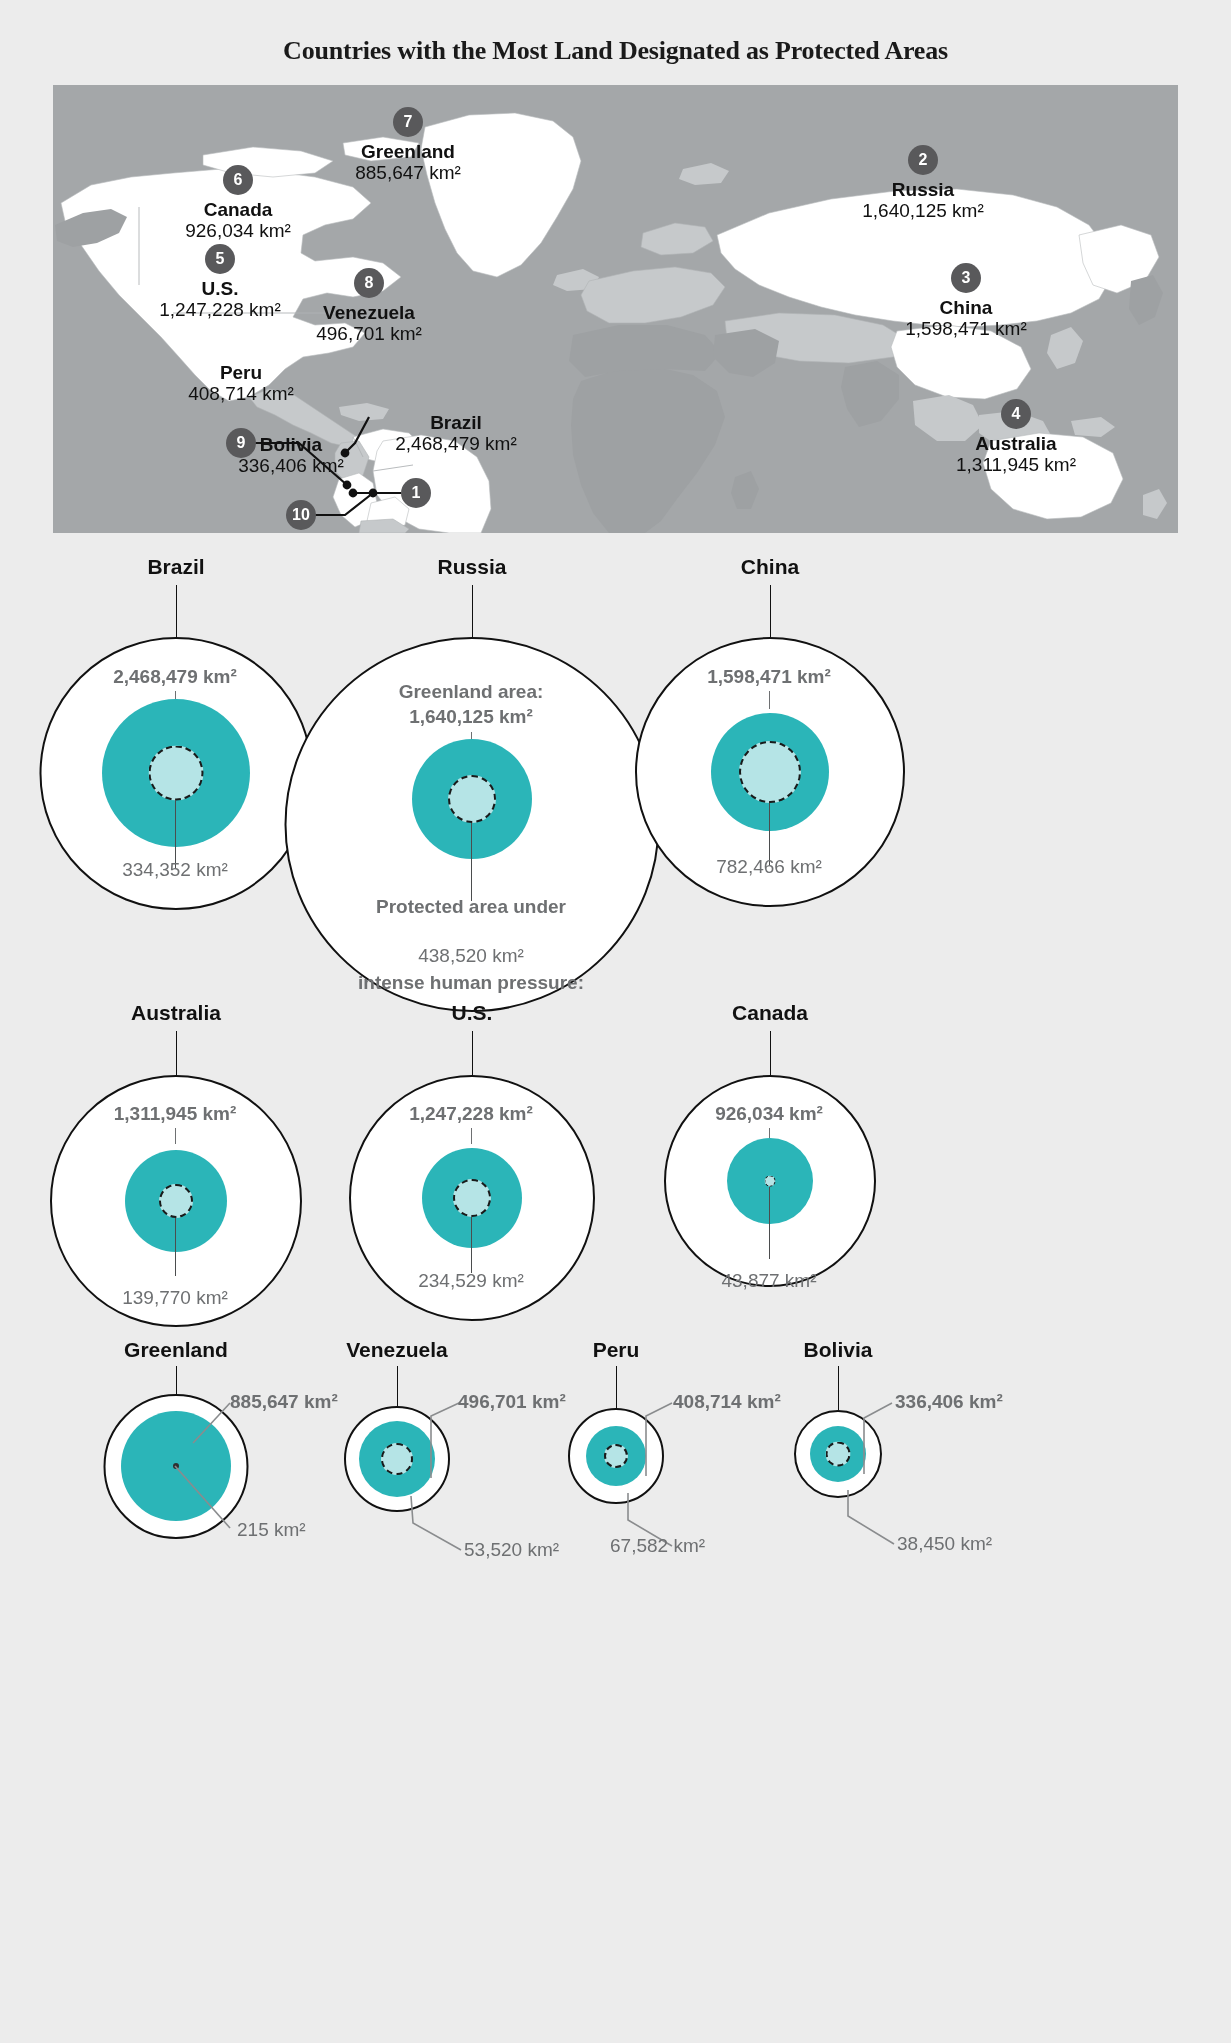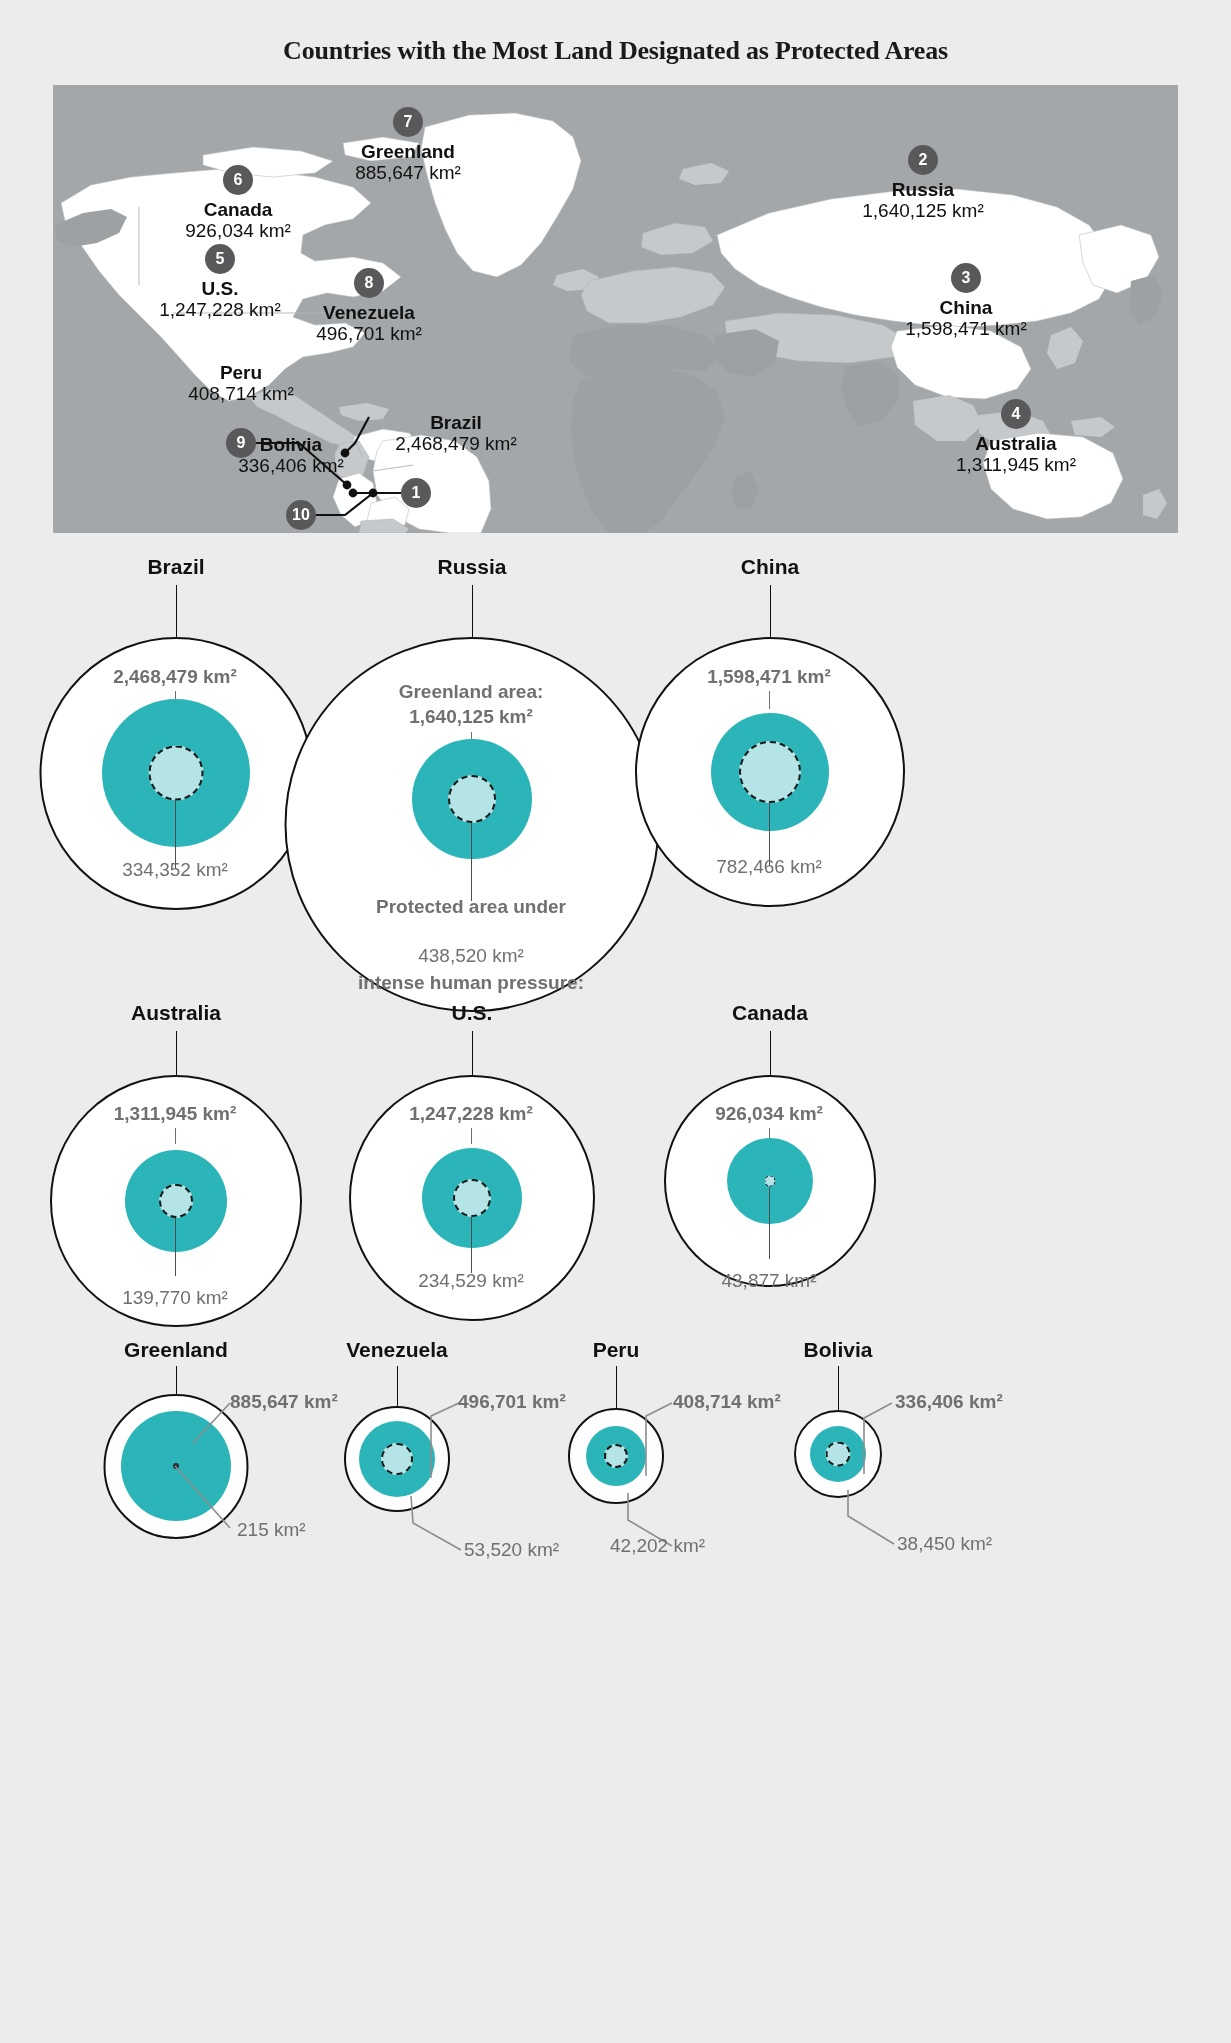--- a/index.html
+++ b/index.html
@@ -362,21 +362,21 @@
     <div class="cname" style="top:0;">Peru</div>
     <div class="stem" style="top:28px;height:42px;"></div>
     <div class="outer" style="top:70px;width:96px;height:96px;"></div>
     <div class="mid" style="top:118px;width:60px;height:60px;"></div>
     <div class="inner" style="top:118px;width:24px;height:24px;border-width:2px;"></div>
     <svg class="callout" style="left:-95px;top:40px;width:230px;height:190px;">
       <path d="M152,25 L126,38 L126,98"></path>
       <path d="M108,115 L108,142 L152,168"></path>
     </svg>
     <div class="valtop" style="top:52px;left:58px;width:190px;text-align:left;">408,714 km²</div>
-    <div class="valbot" style="top:196px;left:-5px;width:190px;text-align:left;">42,202 km²</div>
+    <div class="valbot" style="top:196px;left:-5px;width:190px;text-align:left;">67,582 km²</div>
   </div>
 
   <div class="bub" style="left:837px;top:805px;width:2px;height:260px;">
     <div class="cname" style="top:0;">Bolivia</div>
     <div class="stem" style="top:28px;height:44px;"></div>
     <div class="outer" style="top:72px;width:88px;height:88px;"></div>
     <div class="mid" style="top:116px;width:56px;height:56px;"></div>
     <div class="inner" style="top:116px;width:25px;height:25px;border-width:2px;"></div>
     <svg class="callout" style="left:-95px;top:40px;width:240px;height:190px;">
       <path d="M150,25 L122,40 L122,96"></path>

